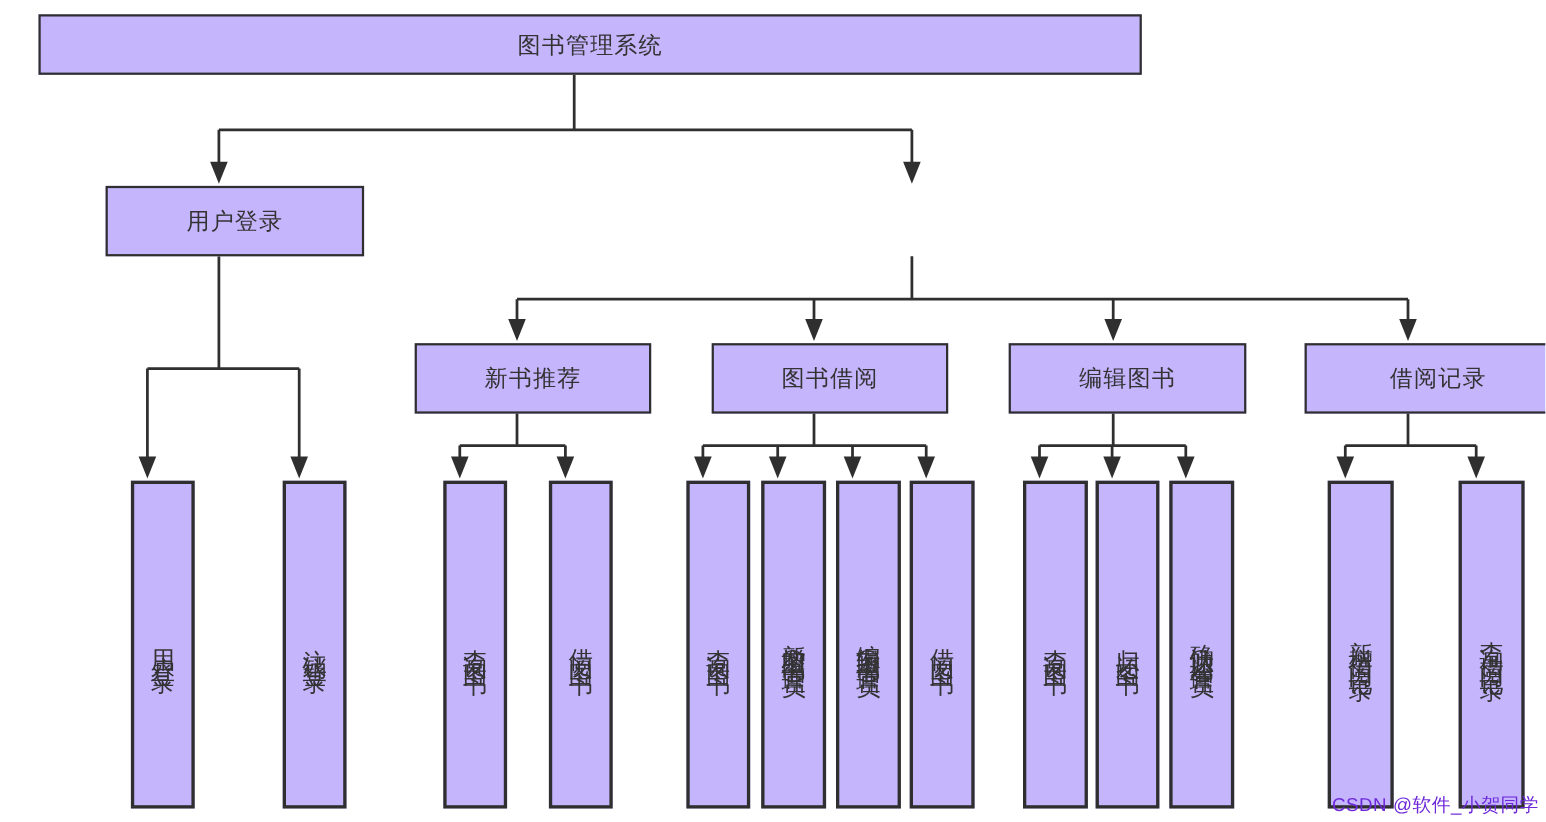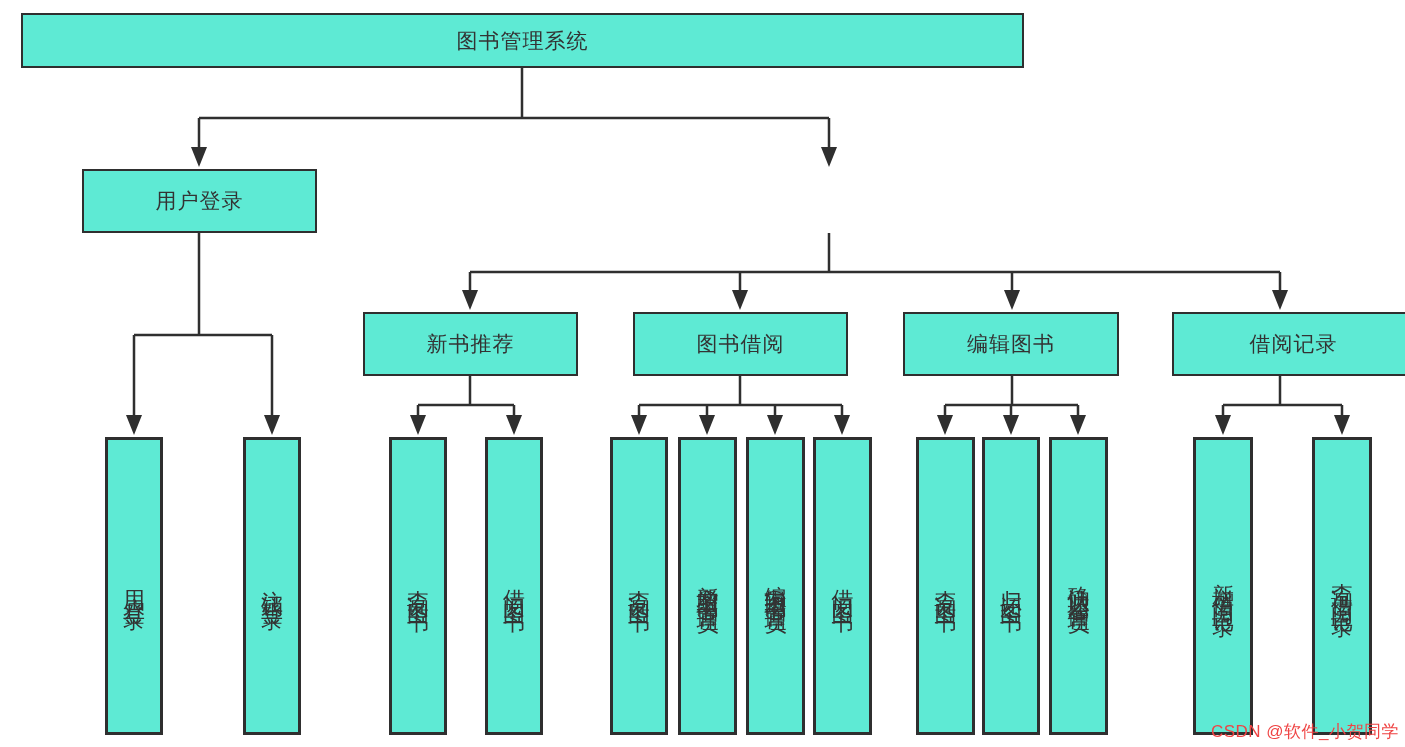--- a/index.html
+++ b/index.html
@@ -17,45 +17,46 @@
   }
   #connectors {
     position: absolute;
     left: 0;
     top: 0;
   }
   .box {
     position: absolute;
     box-sizing: border-box;
     border: 2.5px solid #2f2f2f;
-    background: #5eead4;
+    background: #c4b5fd;
     display: flex;
     align-items: center;
     justify-content: center;
     color: #333333;
     font-size: 21px;
     letter-spacing: 1px;
     white-space: nowrap;
+    margin-left: 14px;
   }
   .leaf {
     border-width: 3px;
   }
   .leaf span {
     writing-mode: vertical-rl;
     text-orientation: mixed;
     letter-spacing: 7px;
     font-size: 22px;
     line-height: 1;
   }
   #watermark {
     position: absolute;
     right: 6px;
     bottom: 4px;
     font-size: 17px;
-    color: #ef4444;
+    color: #6d28d9;
     letter-spacing: 0.5px;
   }
 </style>
 </head>
 <body>
 
 <div id="canvas">
 
   <svg id="connectors" width="1405" height="747" viewBox="0 0 1405 747">
 

